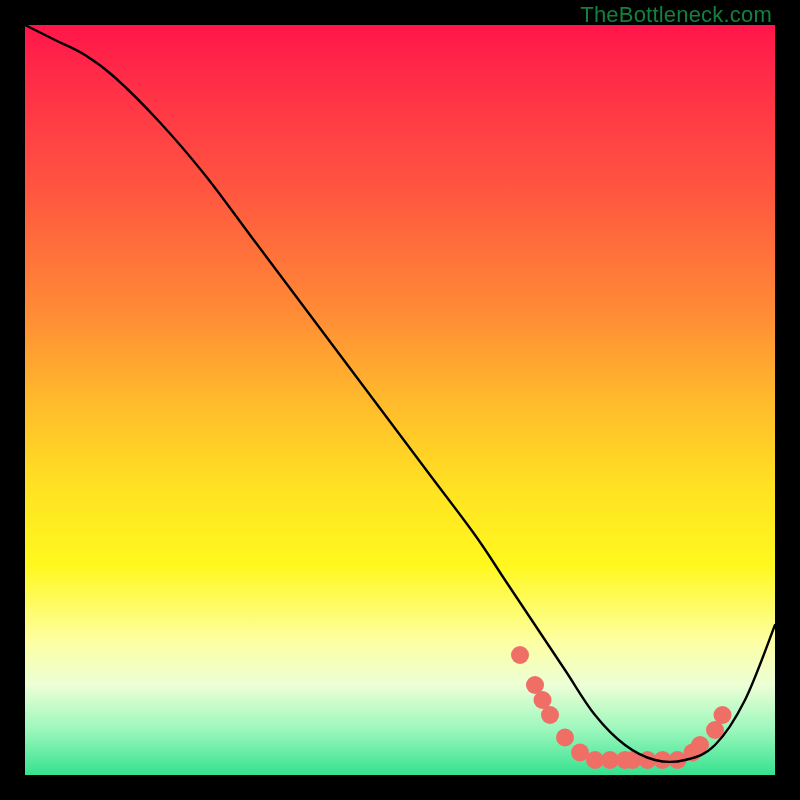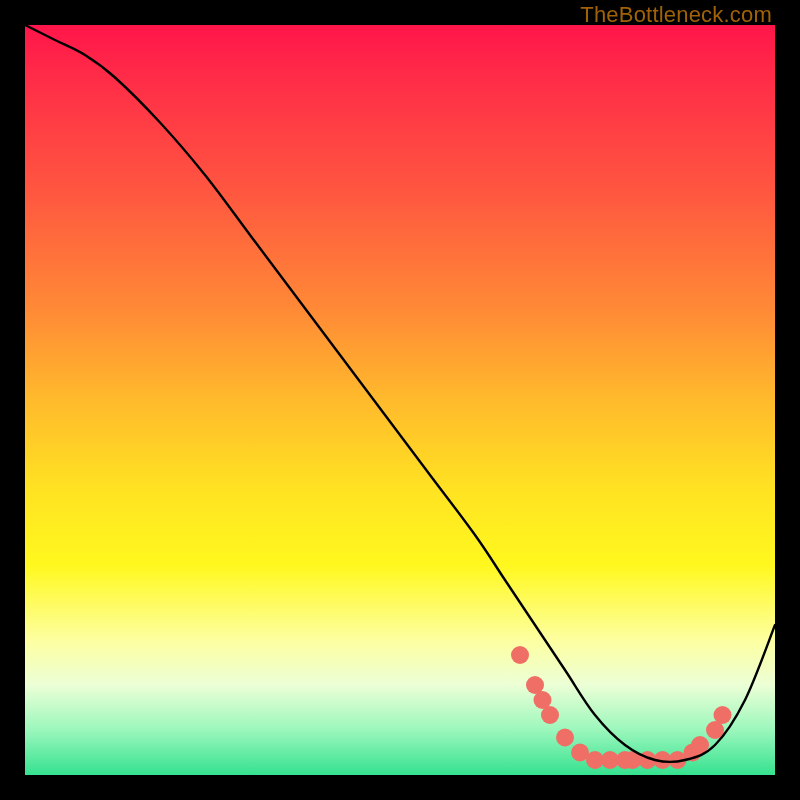--- a/index.html
+++ b/index.html
@@ -46,21 +46,21 @@
   .curve-svg {
     position: absolute;
     inset: 0;
     width: 750px;
     height: 750px;
   }
   .watermark {
     position: absolute;
     top: 2px;
     right: 28px;
-    color: #a16207;
+    color: #15803d;
     font-size: 22px;
     letter-spacing: 0.2px;
     user-select: none;
   }
 </style>
 </head>
 <body>
 
 <div class="frame">
   <div class="plot-area">

